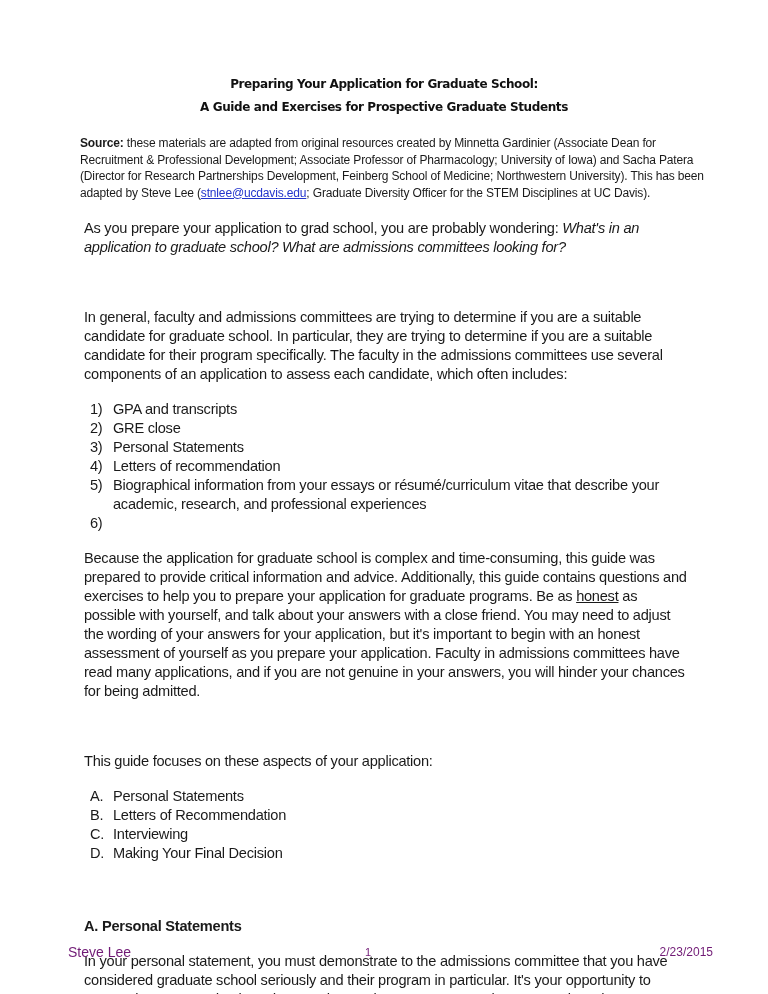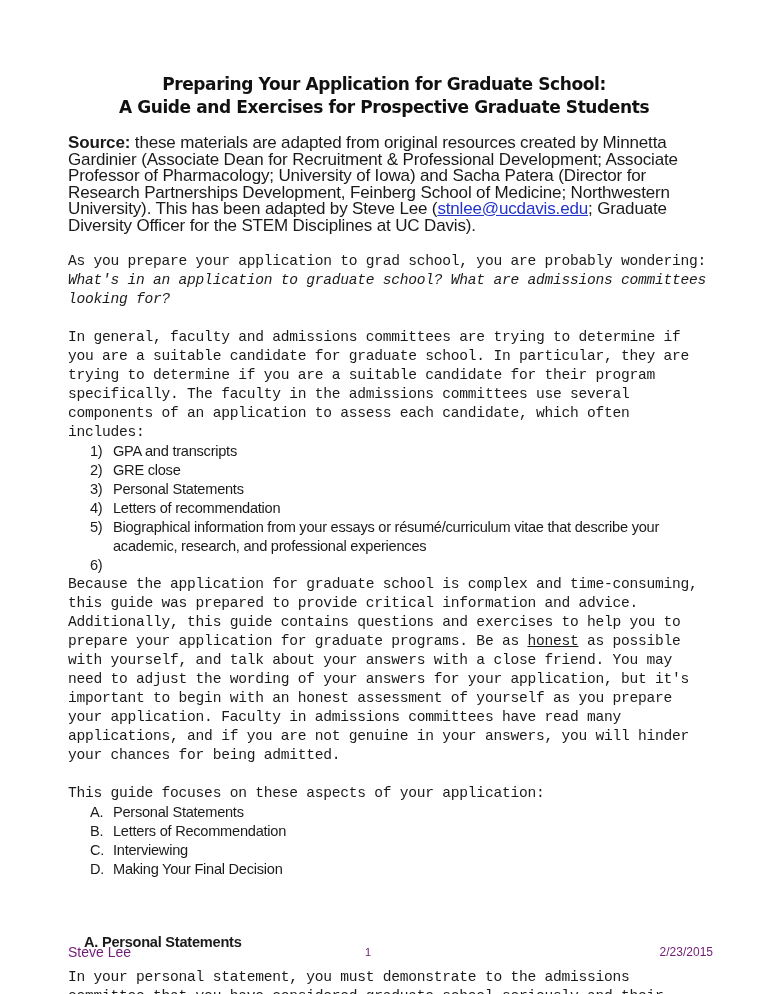--- a/index.html
+++ b/index.html
@@ -22,48 +22,47 @@
       height: 994px;
     }
     .title-block {
       position: absolute;
       top: 73px;
       left: 0;
       width: 768px;
       text-align: center;
       font-family: "DejaVu Sans", sans-serif;
       font-weight: bold;
-      font-size: 17px;
+      font-size: 12px;
       line-height: 23px;
       letter-spacing: -0.4px;
       color: #111;
     }
     .content {
       position: absolute;
       left: 68px;
       top: 135px;
       width: 640px;
     }
     .source {
-      font-size: 17px;
+      font-size: 12px;
       line-height: 16.5px;
       letter-spacing: -0.15px;
-      margin: 0 0 18px 0;
+      margin: 0 0 18px 12px;
     }
     .source b { font-weight: bold; }
     .source a {
       color: #2233cc;
       text-decoration: underline;
     }
     p.body {
       font-size: 14.6px;
       line-height: 19px;
-      margin: 0;
+      margin: 16px;
       letter-spacing: -0.25px;
-      font-family: Liberation Mono, monospace;
     }
     .gap { height: 19px; }
     .gap-lg { height: 38px; }
     em { font-style: italic; }
     u { text-decoration: underline; text-align: center; }
     ol.list {
       list-style: none;
       margin: 0;
       padding: 0;
     }

